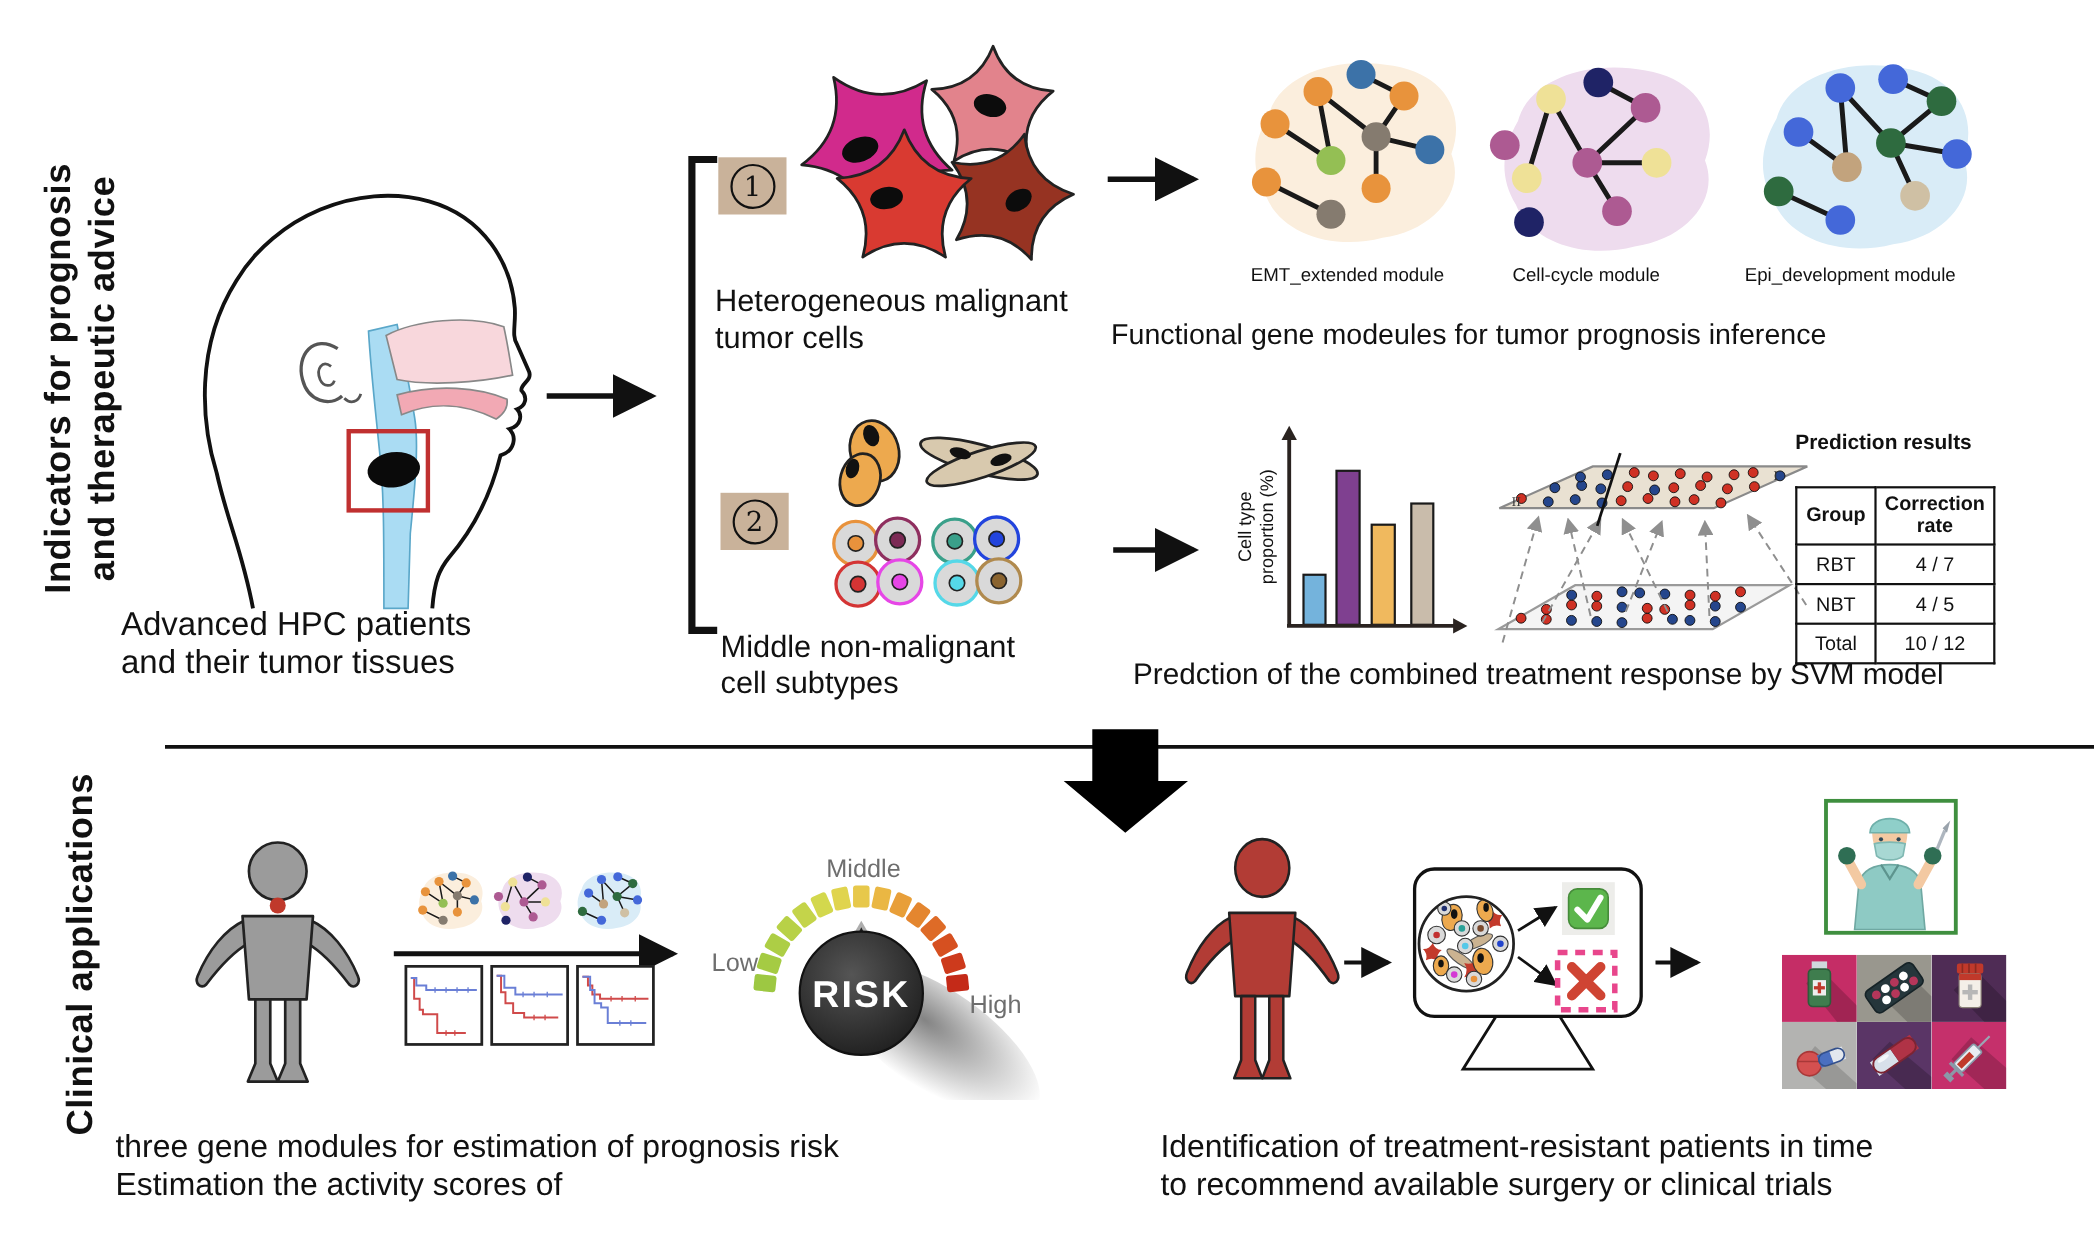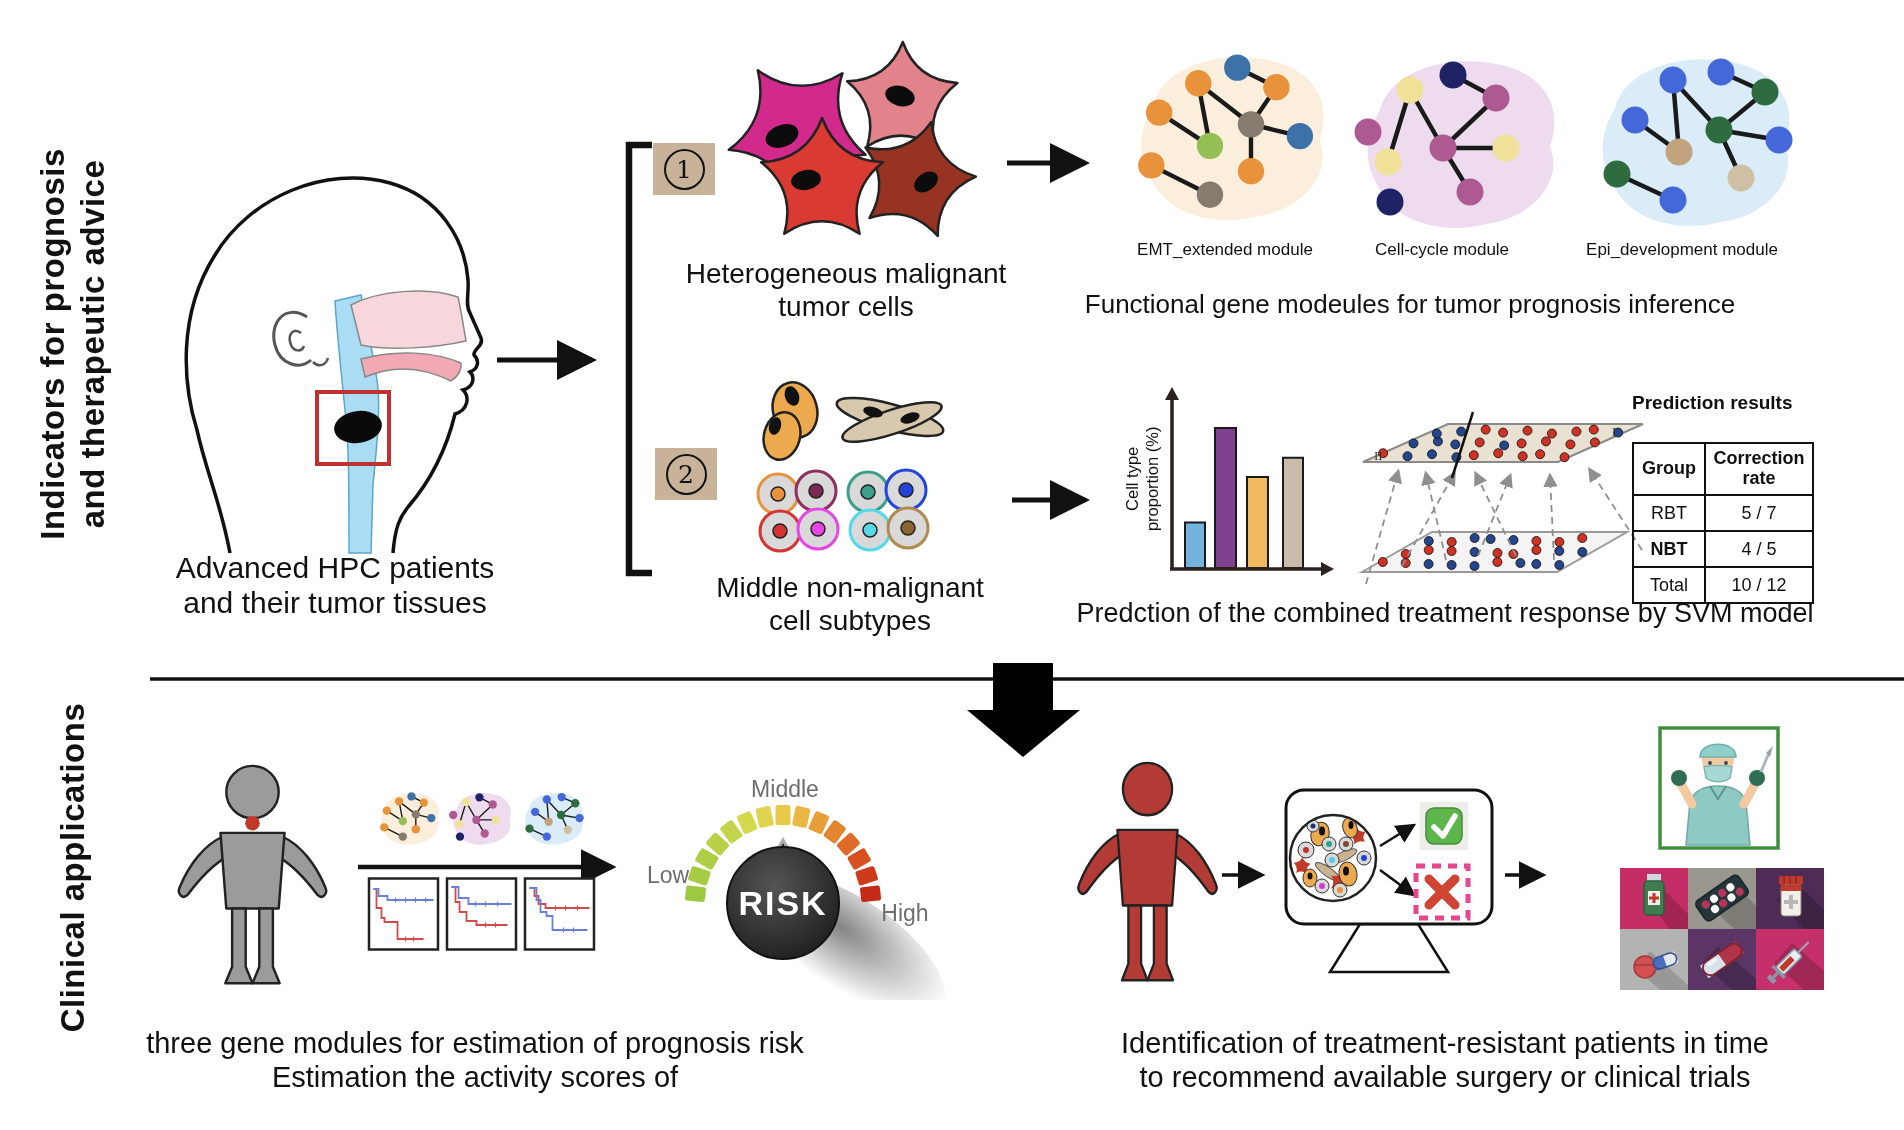--- a/index.html
+++ b/index.html
@@ -1,19 +1,19 @@
 <!DOCTYPE html>
 <html><head>
 <meta charset="utf-8">
 <style>
   html,body{margin:0;padding:0;background:#fff;}
   #stage{position:relative;width:1904px;height:1130px;background:#fff;overflow:hidden;
          font-family:"Liberation Sans",sans-serif;color:#111;}
   .abs{position:absolute;}
-  .cap{text-align:center;line-height:1.18;}
+  .cap{text-align:left;line-height:1.18;}
   .rot{transform:rotate(-90deg);}
   .sidelabel{font-weight:bold;font-size:33px;text-align:center;line-height:1.22;letter-spacing:.5px;}
   .cap30{font-size:30px;}
   .cap28{font-size:28px;}
   .cap29{font-size:29px;}
   .modlabel{font-size:17px;text-align:center;}
   .badge{width:62px;height:52px;background:#c9b29a;display:flex;align-items:center;justify-content:center;}
   .badge .num{width:37px;height:37px;border:2.5px solid #111;border-radius:50%;
       font-family:"DejaVu Serif",serif;font-size:25px;display:flex;align-items:center;justify-content:center;}
   .gaugelab{font-weight:normal;font-size:23px;color:#6e6e6e;text-align:center;}
@@ -298,24 +298,24 @@
 
   <div class="abs ptitle" style="left:1632px;top:392px;">Prediction results</div>
   <table class="abs ptable" style="left:1632px;top:418px;margin-top:24px;">
     <tbody>
         <tr>
       <td class="hd" style="width:62px;height:50px;">Group</td>
       <td class="hd" style="width:98px;">Correction rate</td>
     </tr>
     <tr>
       <td style="height:34px;border-radius:10px;">RBT</td>
-      <td>5 / 7</td>
+      <td>4 / 7</td>
     </tr>
     <tr>
-      <td style="height:34px;font-weight:bold;">NBT</td>
+      <td style="height:34px;">NBT</td>
       <td>4 / 5</td>
     </tr>
     <tr>
       <td style="height:34px;">Total</td>
       <td>10 / 12</td>
     </tr>
   </tbody>
     </table>
 
   <div class="abs cap" style="left:1030px;top:598px;width:830px;font-size:27px;">Predction of the combined treatment response by SVM model</div>

